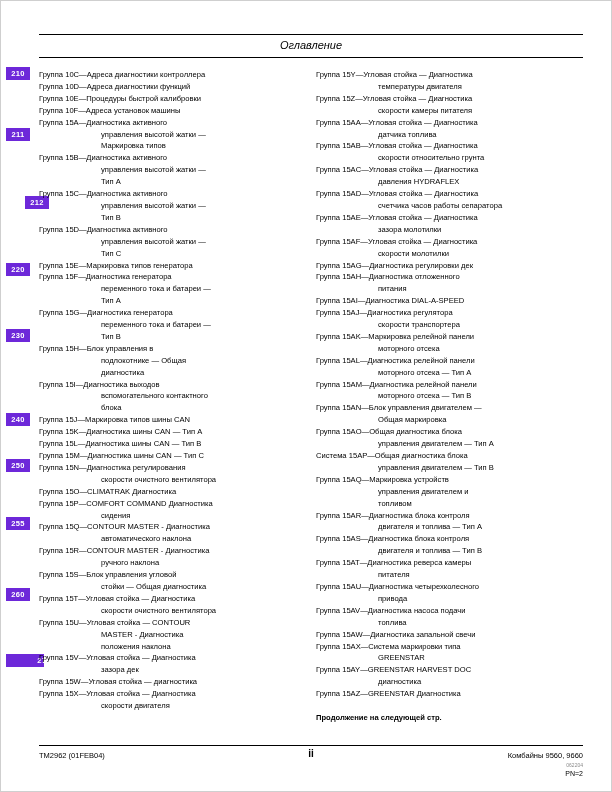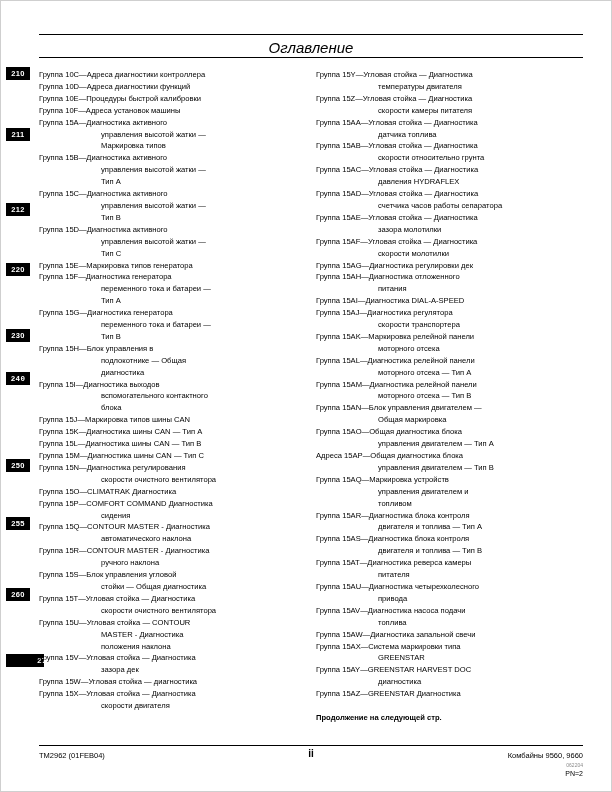--- a/index.html
+++ b/index.html
@@ -2,30 +2,30 @@
 <html lang="ru"><head>
 <meta charset="utf-8">
 <style>
   * { margin:0; padding:0; box-sizing:border-box; }
   html,body { background:#ffffff; }
   body { font-family:"Liberation Sans", sans-serif; color:#000; }
   .page { position:relative; width:612px; height:792px; background:#fff;
           border:1px solid #cfcfcf; overflow:hidden; }
 
   
-  .tab { position:absolute; left:5px; width:24px; height:13px; background:#000000;
+  .tab { position:absolute; left:5px; width:24px; height:13px; background:#6d28d9;
          color:#fff; font-size:7.5px; font-weight:bold; letter-spacing:.3px;
          display:flex; align-items:center; justify-content:center; }
 
   
   .rule { position:absolute; left:38px; right:28px; height:1px; background:#000; }
   .rule-top { top:33px; }
   .rule-bottom { top:56px; }
   .header-title { position:absolute; left:38px; right:28px; top:38px;
-                  text-align:center; font-style:italic; font-size:15px; }
+                  text-align:center; font-style:italic; font-size:11px; }
 
   
   .toc { position:absolute; top:68px; left:0; right:0; }
   .col { position:absolute; top:0; }
   .col-left  { left:38px;  width:265px; }
   .col-right { left:315px; width:272px; }
   .line { font-size:7.6px; line-height:11.9px; white-space:nowrap; }
   .line.cont { padding-left:62px; }
   .continuation { font-size:7.6px; font-weight:bold; text-align:left;
                   line-height:11.9px; margin-top:12px; }
@@ -40,24 +40,24 @@
   .footer-pn    { position:absolute; right:28px; top:769px; font-size:7px; }
 </style>
 </head>
 <body>
 
 <div class="page">
 
   <div id="tabs">
       <div class="tab" style="top: 66px;">210</div>
       <div class="tab" style="top: 127px;">211</div>
-      <div class="tab" style="top: 202px;">212</div>
+      <div class="tab" style="top: 195px; margin-left: 19px;">212</div>
       <div class="tab" style="top: 262px;">220</div>
       <div class="tab" style="top: 328px;">230</div>
-      <div class="tab" style="top: 371px; font-family: Liberation Mono, monospace;">240</div>
+      <div class="tab" style="top: 412px;">240</div>
       <div class="tab" style="top: 458px;">250</div>
       <div class="tab" style="top: 516px;">255</div>
       <div class="tab" style="top: 587px;">260</div>
       <div class="tab" style="top: 653px; padding-left: 38px;">270</div>
     </div>
 
   <div class="rule rule-top"></div>
   <div class="header-title">Оглавление</div>
   <div class="rule rule-bottom"></div>
 
@@ -238,21 +238,21 @@
           </div>
           <div class="entry">
             <div class="line">Группа 15AN—Блок управления двигателем —</div>
             <div class="line cont">Общая маркировка</div>
           </div>
           <div class="entry">
             <div class="line">Группа 15AO—Общая диагностика блока</div>
             <div class="line cont">управления двигателем — Тип A</div>
           </div>
           <div class="entry">
-            <div class="line">Адреса 15AP—Общая диагностика блока</div>
+            <div class="line">Система 15AP—Общая диагностика блока</div>
             <div class="line cont">управления двигателем — Тип B</div>
           </div>
           <div class="entry">
             <div class="line">Группа 15AQ—Маркировка устройств</div>
             <div class="line cont">управления двигателем и</div>
             <div class="line cont">топливом</div>
           </div>
           <div class="entry">
             <div class="line">Группа 15AR—Диагностика блока контроля</div>
             <div class="line cont">двигателя и топлива — Тип A</div>

